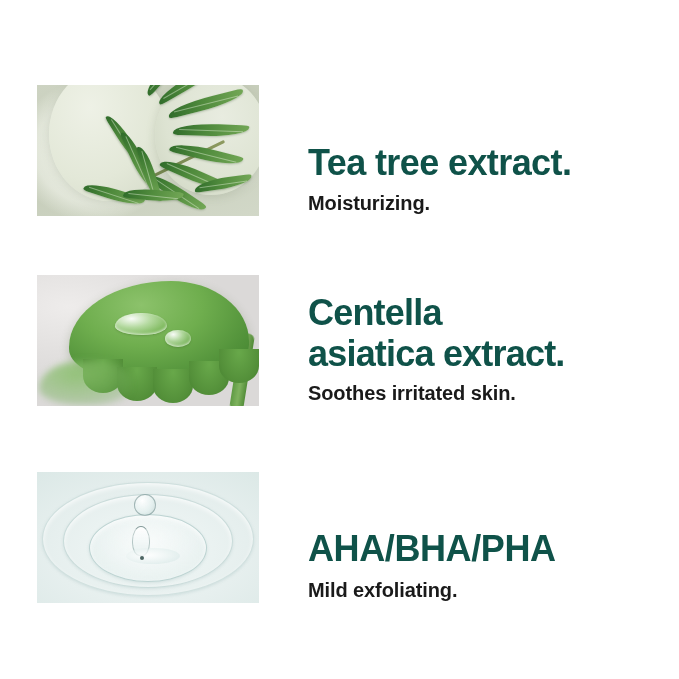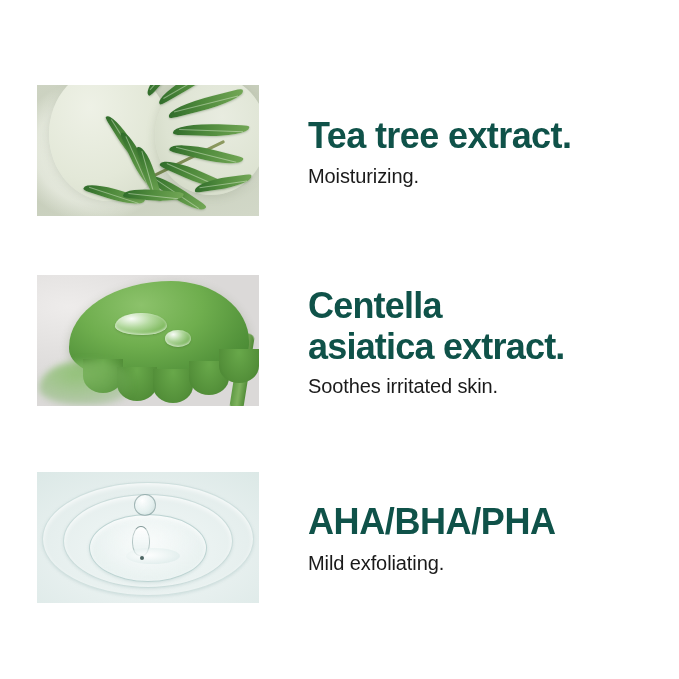--- a/index.html
+++ b/index.html
@@ -19,21 +19,21 @@
     width: 679px;
     height: 679px;
     background: #ffffff;
   }
 
   .feature-row {
     position: absolute;
     left: 0;
     width: 679px;
     display: flex;
-    align-items: center;
+    align-items: flex-end;
   }
   #row-1 { top: 85px; }
   #row-2 { top: 275px; }
   #row-3 { top: 472px; }
 
   .thumb {
     position: relative;
     width: 222px;
     height: 131px;
     margin-left: 37px;
@@ -56,21 +56,21 @@
     margin: 0;
     white-space: pre-line;
   }
   #row-2 .feature-title { letter-spacing: -0.8px; }
   #row-3 .feature-title { letter-spacing: -0.4px; }
 
   .feature-sub {
     color: #1A1A1A;
     font-size: 20px;
     line-height: 26px;
-    font-weight: normal;
+    font-weight: bold;
     letter-spacing: -0.1px;
     margin: 4px 0 0 0;
   }
   #row-1 .feature-sub { margin-top: 7px; }
   #row-2 .feature-sub { margin-top: 6px; }
   #row-3 .feature-sub { margin-top: 8px; }
 
   
   .art-teatree {
     width: 100%;

